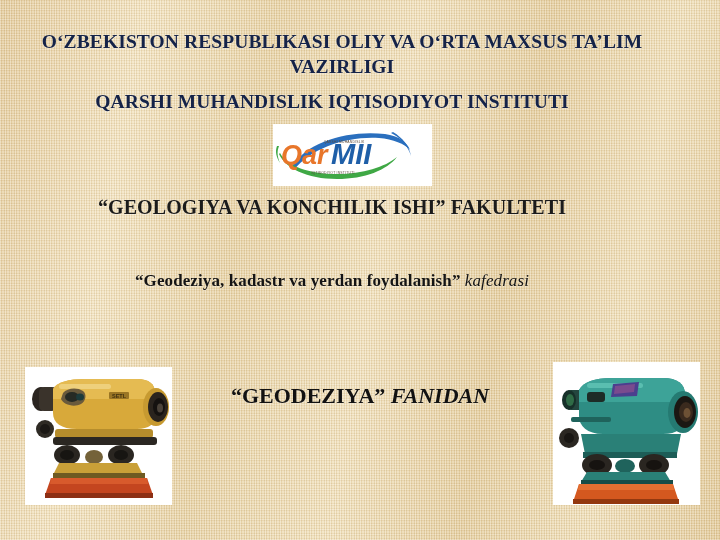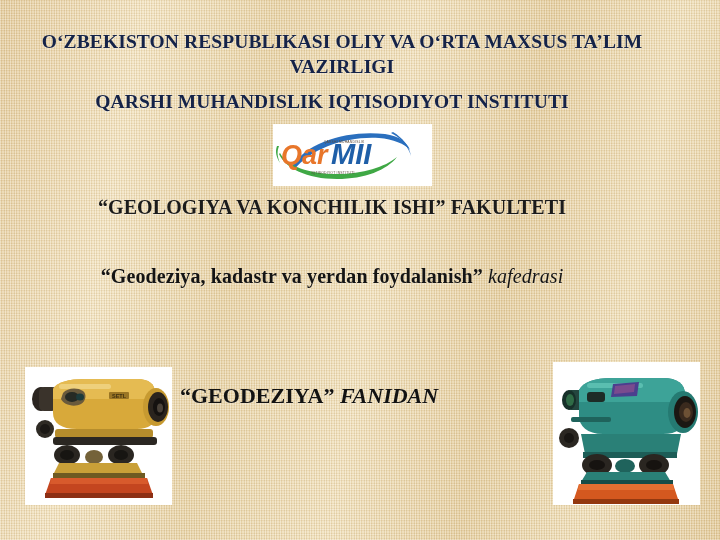--- a/index.html
+++ b/index.html
@@ -78,36 +78,36 @@
   #logo-svg { display: block; }
 
   
   #faculty-line {
     top: 196px;
     font-size: 20px;
     color: #1b1b1b;
     text-shadow: 0 1px 0 rgba(255,255,255,0.30);
   }
   #kafedra-line {
-    top: 265px;
-    font-size: 20px;
+    top: 271px;
+    font-size: 17px;
     color: #141414;
     font-weight: normal;
     text-shadow: 0 1px 0 rgba(255,255,255,0.30);
   }
   #kafedra-line .b { font-weight: bold; }
   #kafedra-line .i { font-style: italic; font-weight: normal; }
 
   
   #subject-line {
     position: absolute;
     left: 180px;
     top: 383px;
     width: 360px;
-    text-align: left;
+    text-align: center;
     font-size: 22px;
     color: #121212;
     text-shadow: 0 1px 0 rgba(255,255,255,0.30);
   }
   #subject-line .b { font-weight: bold; }
   #subject-line .bi { font-weight: bold; font-style: italic; }
 
   
   .photo {
     position: absolute;

